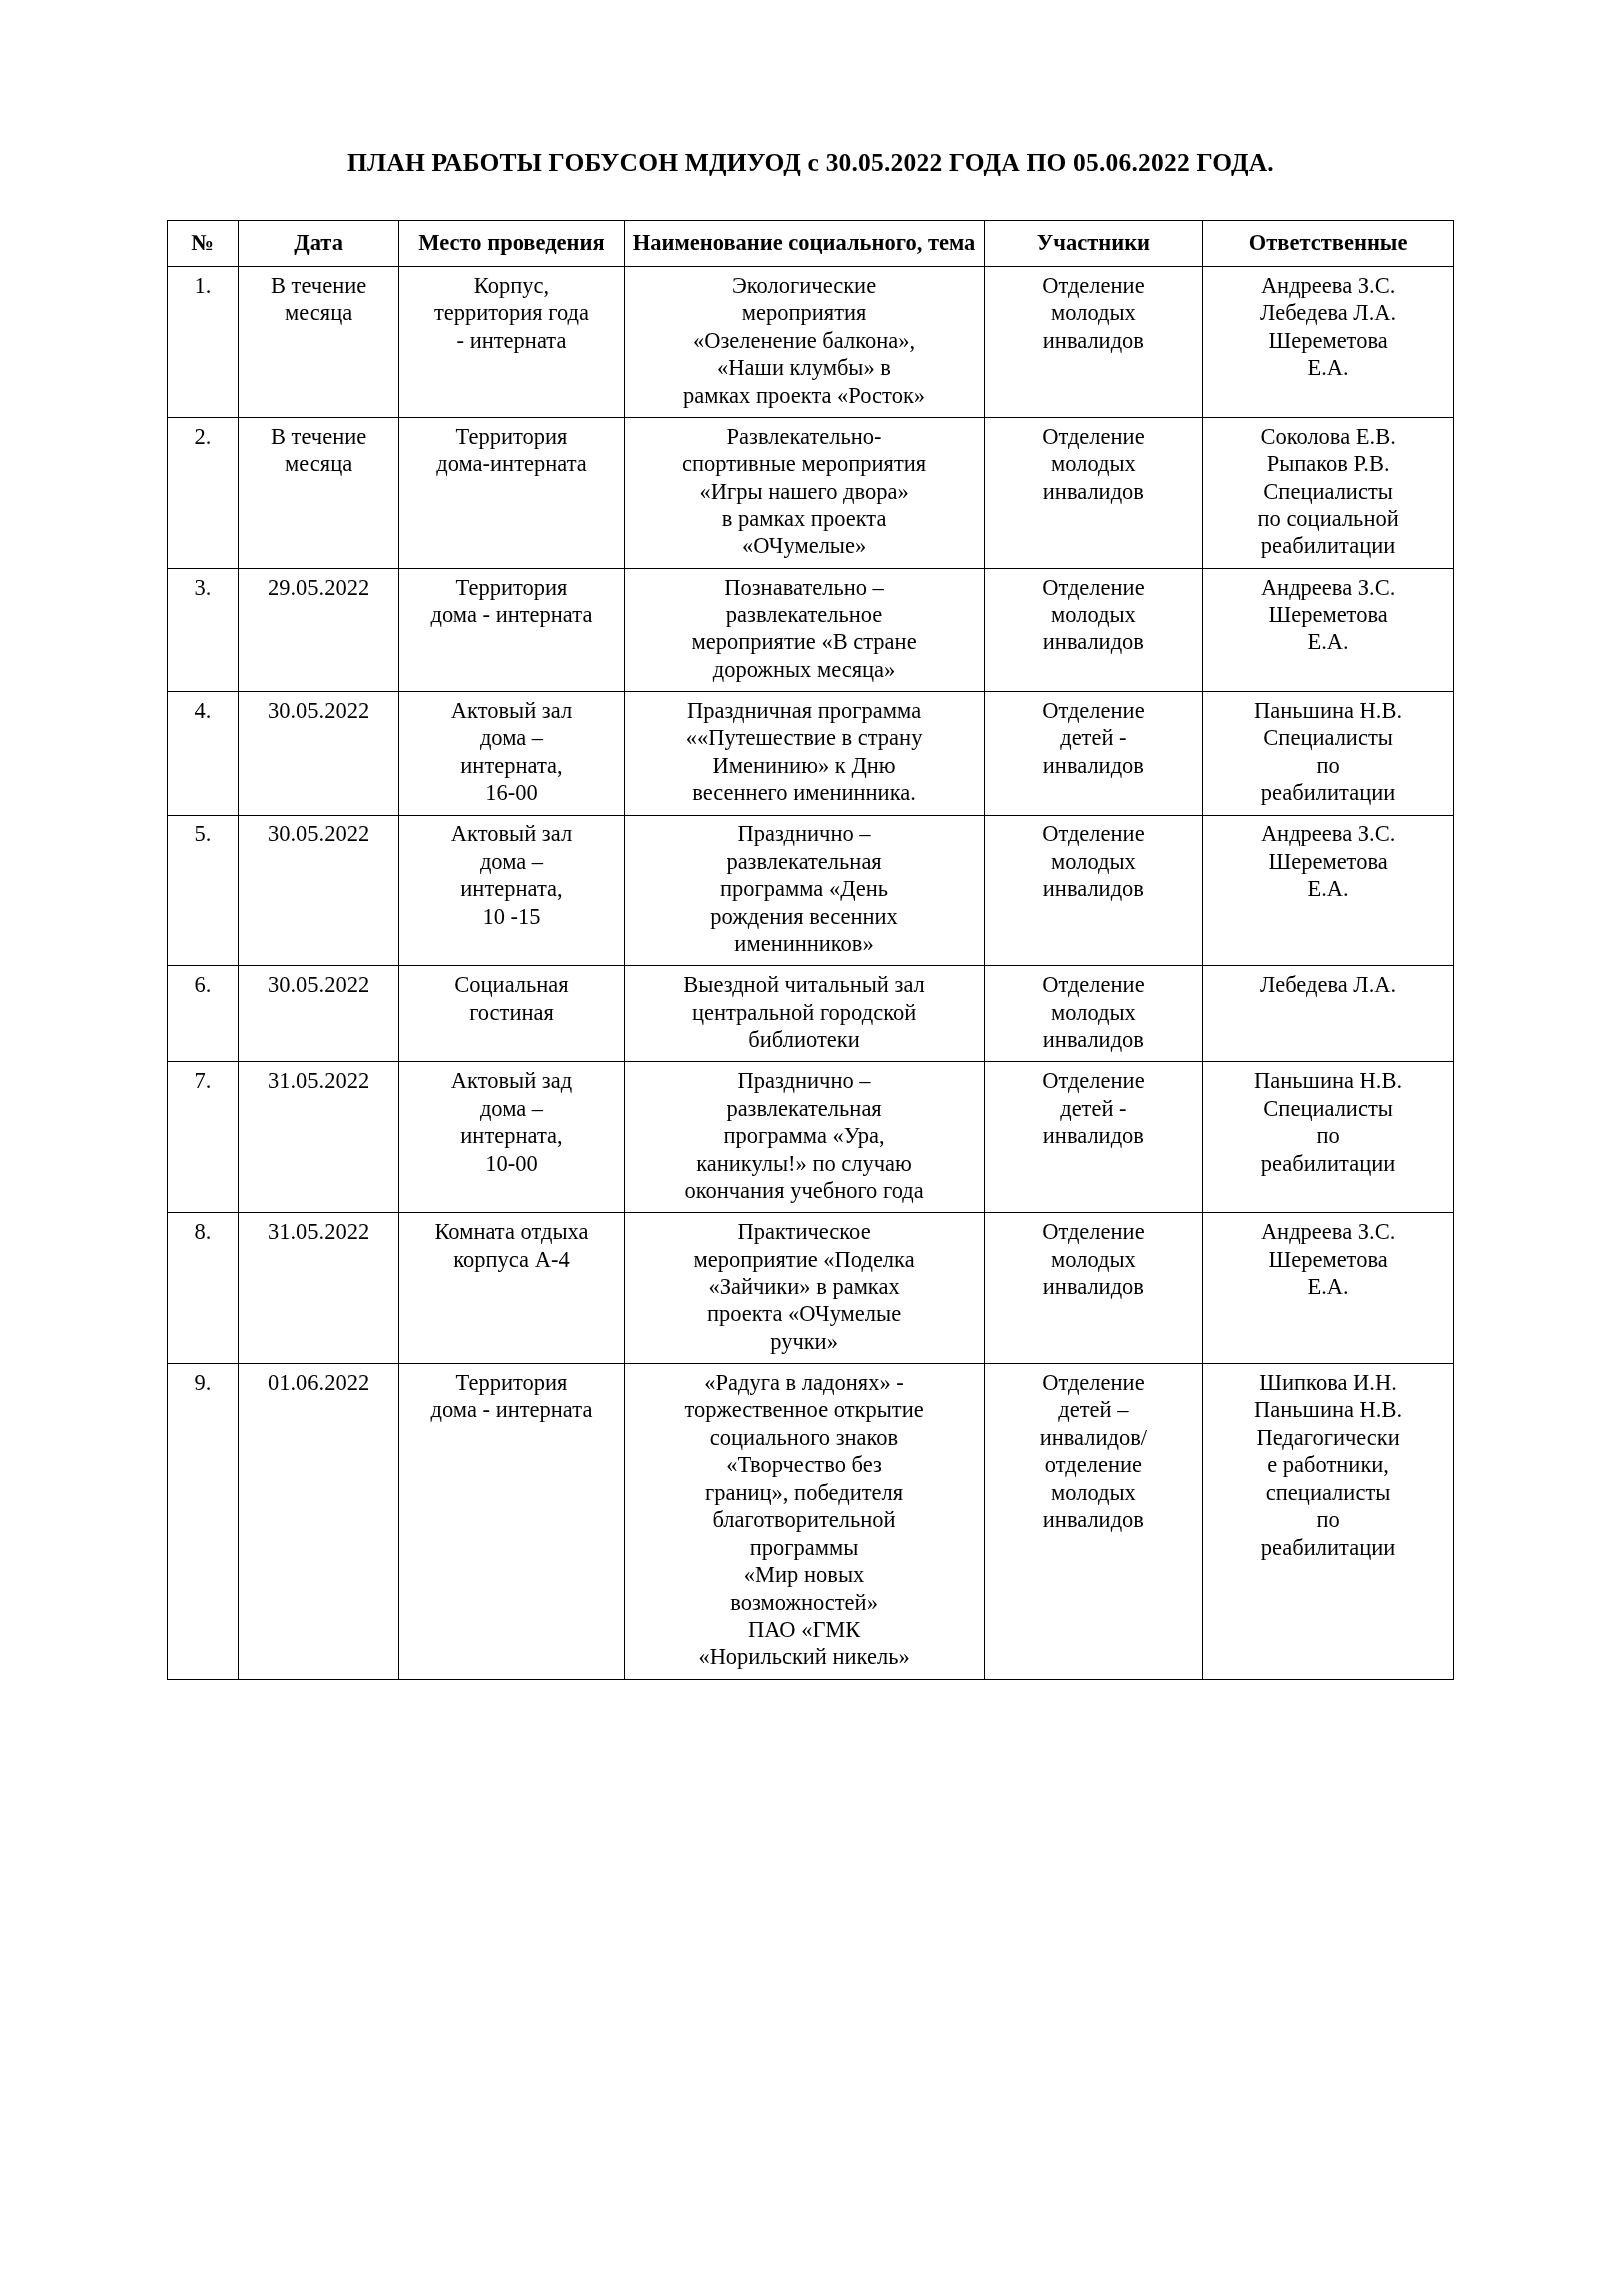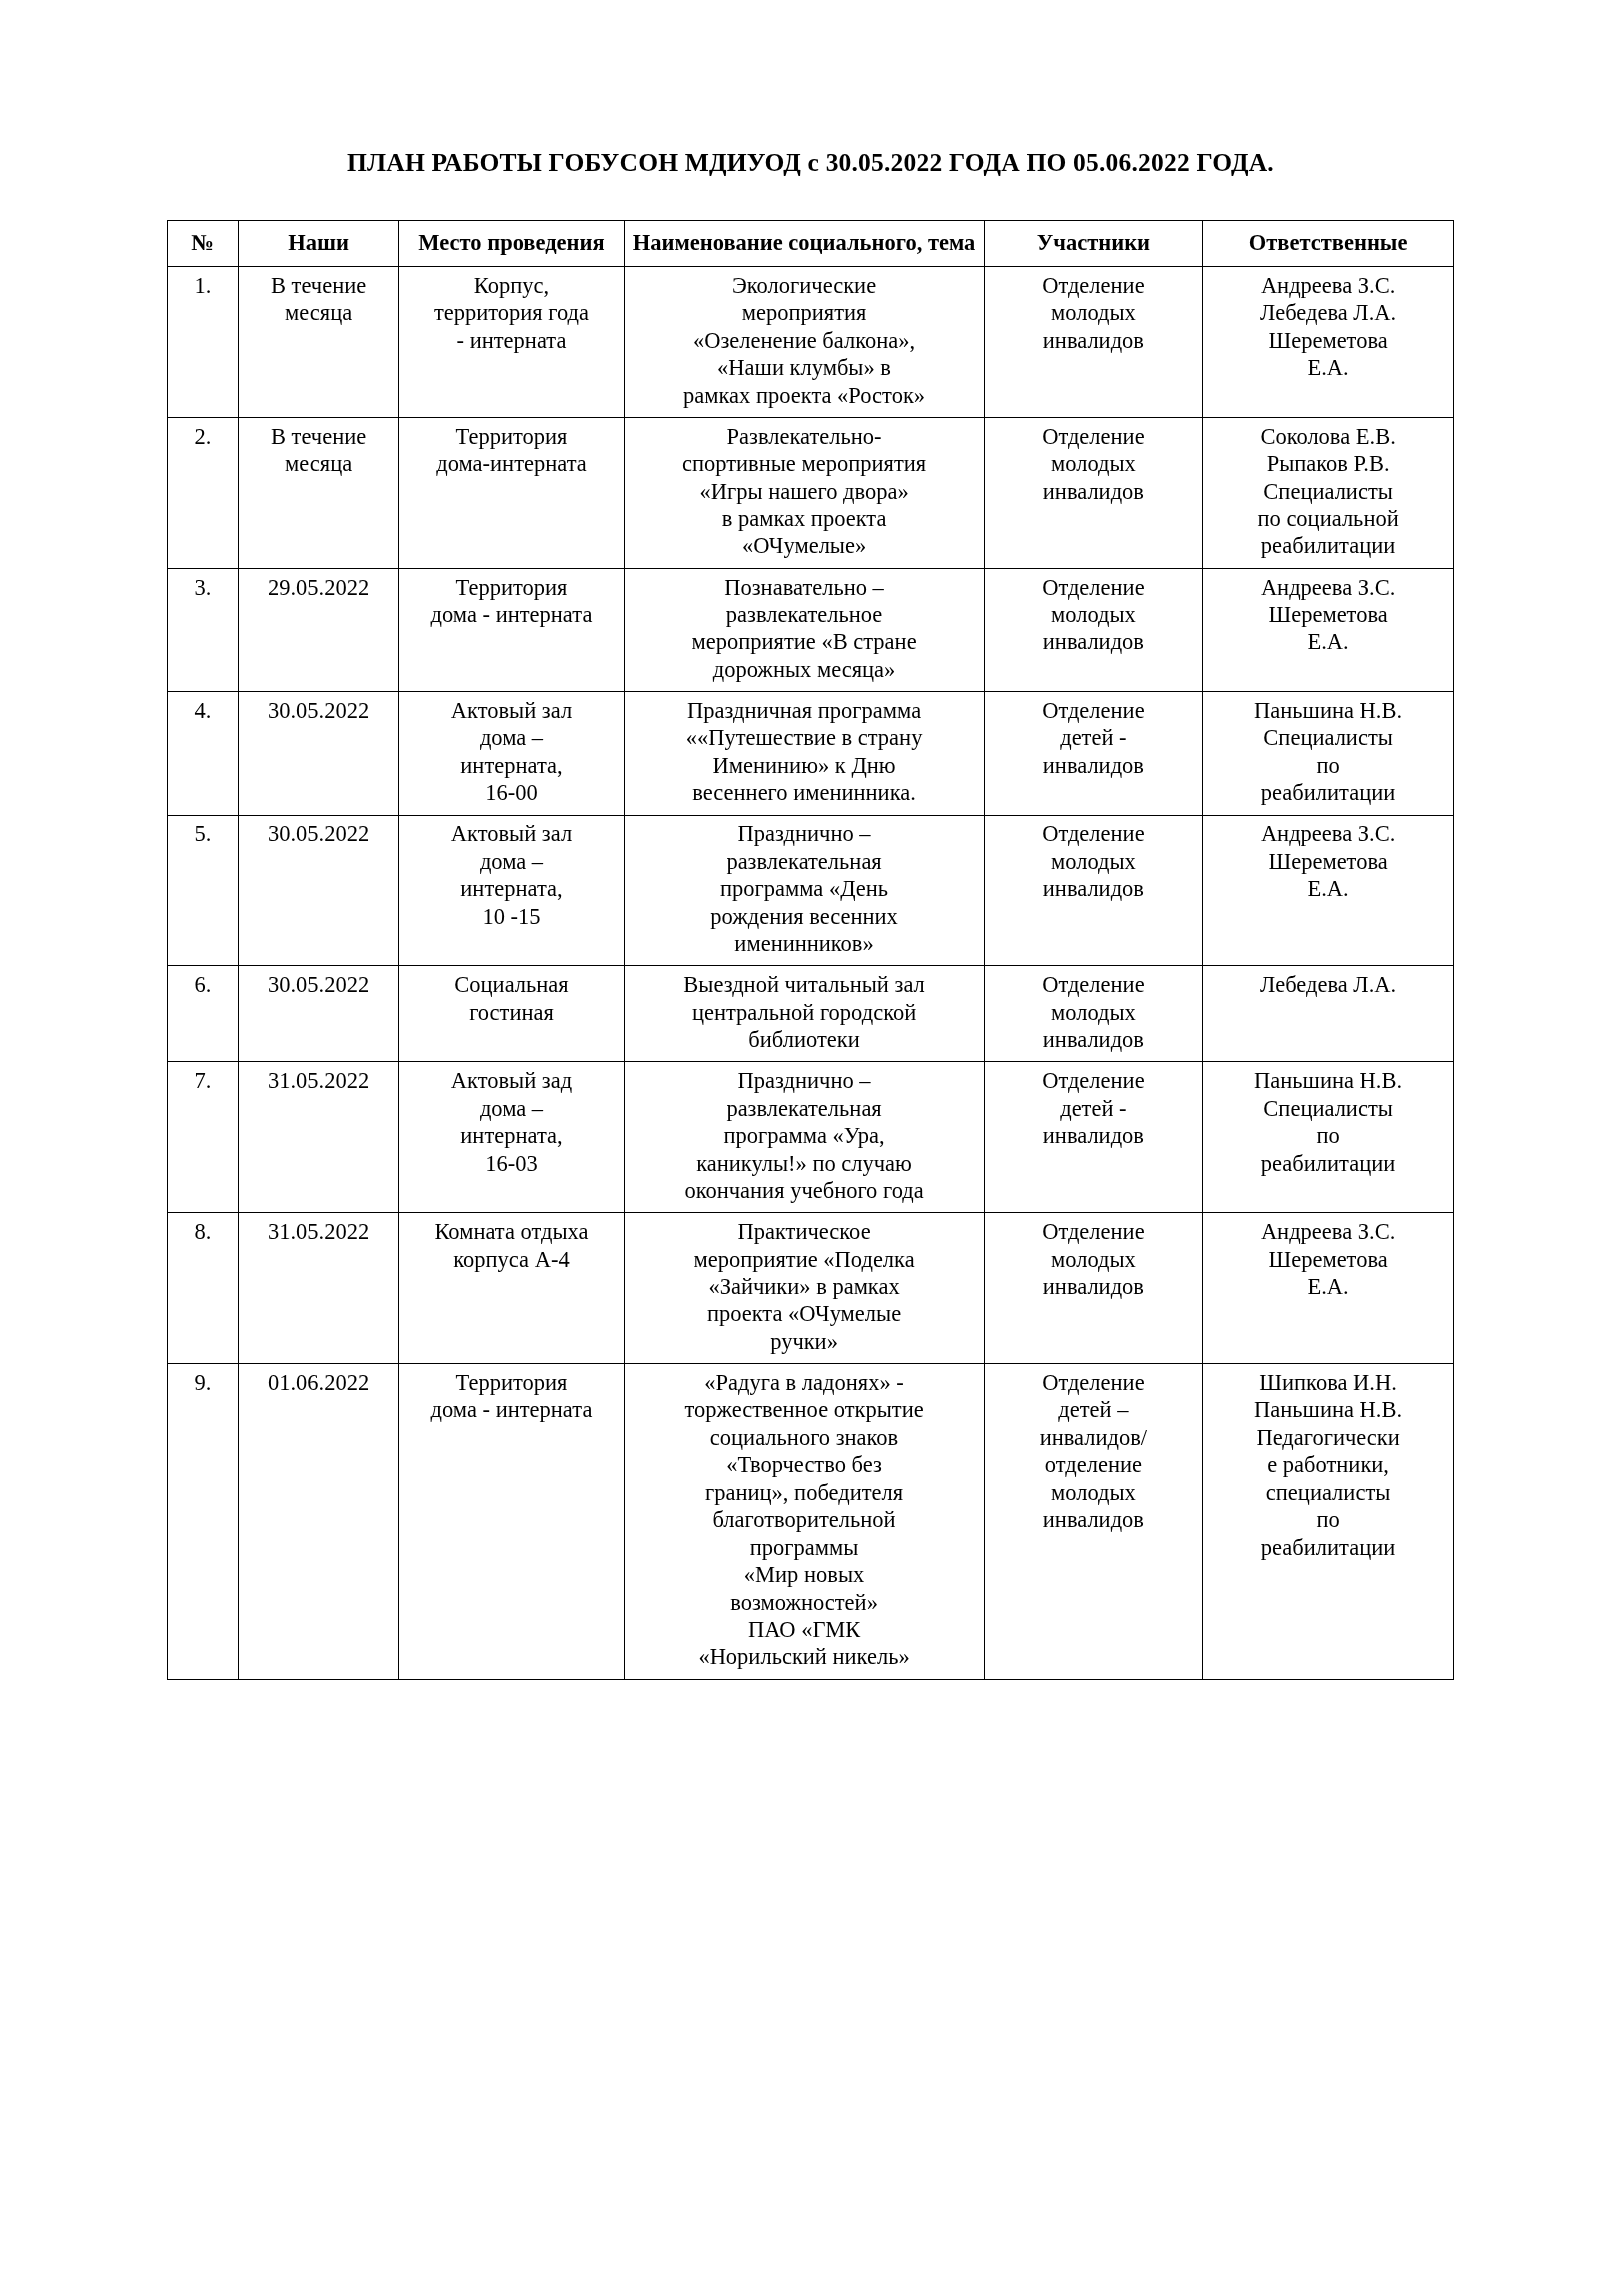--- a/index.html
+++ b/index.html
@@ -74,21 +74,21 @@
       <col class="c-num">
       <col class="c-date">
       <col class="c-place">
       <col class="c-name">
       <col class="c-part">
       <col class="c-resp">
     </colgroup>
     <thead>
       <tr>
         <th class="cell-multiline">№</th>
-        <th class="cell-multiline">Наши</th>
+        <th class="cell-multiline">Дата</th>
         <th class="cell-multiline">Место
 проведения</th>
         <th class="cell-multiline">Наименование
 социального, тема</th>
         <th class="cell-multiline">Участники</th>
         <th class="cell-multiline">Ответственные</th>
       </tr>
     </thead>
     <tbody>
       <tr>
@@ -197,21 +197,21 @@
 молодых
 инвалидов</td>
         <td class="cell-multiline">Лебедева Л.А.</td>
       </tr>
       <tr>
         <td class="num">7.</td>
         <td class="cell-multiline">31.05.2022</td>
         <td class="cell-multiline">Актовый зад
 дома –
 интерната,
-16-03</td>
+10-00</td>
         <td class="cell-multiline">Празднично –
 развлекательная
 программа  «Ура,
 каникулы!» по случаю
 окончания учебного года</td>
         <td class="cell-multiline">Отделение
 детей -
 инвалидов</td>
         <td class="cell-multiline">Паньшина Н.В.
 Специалисты

